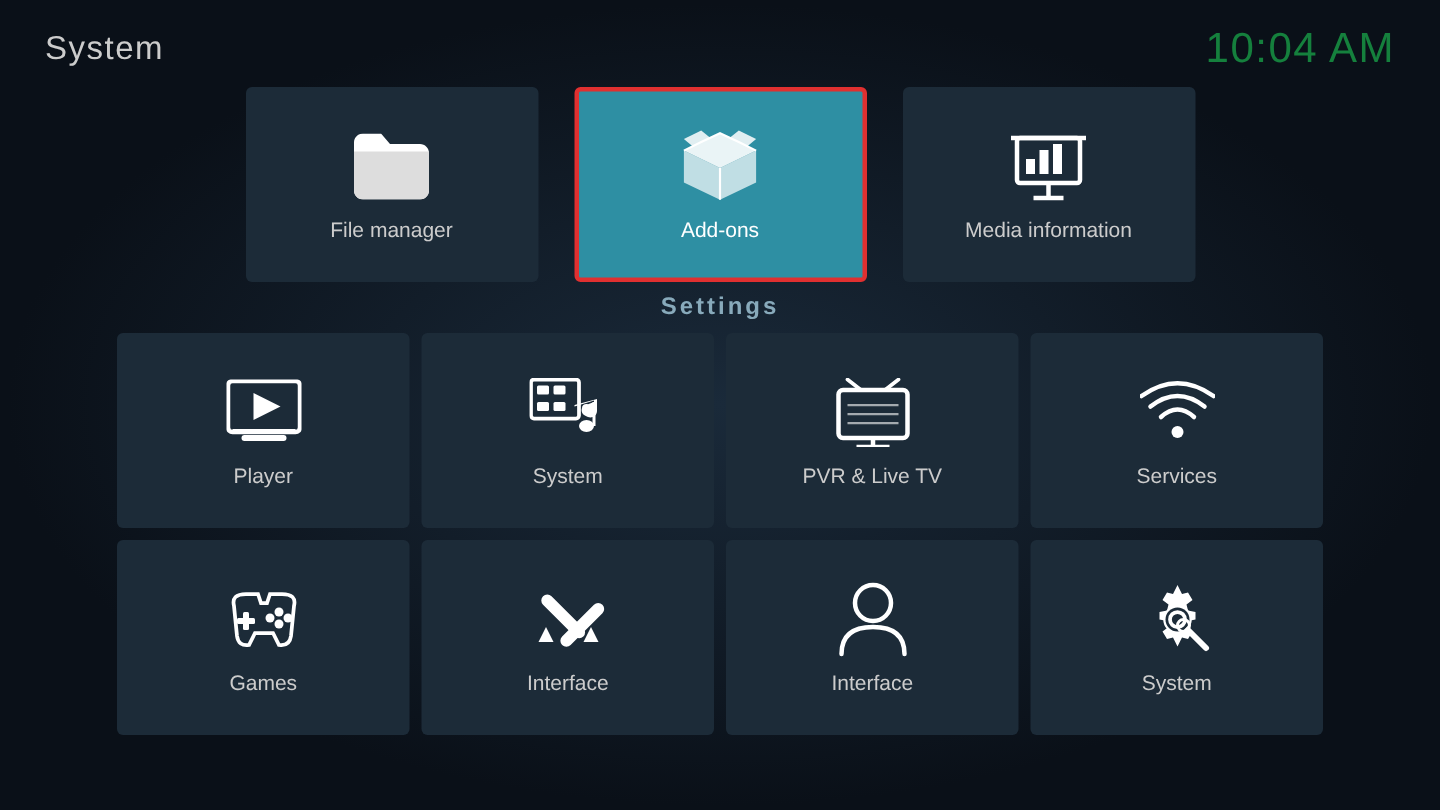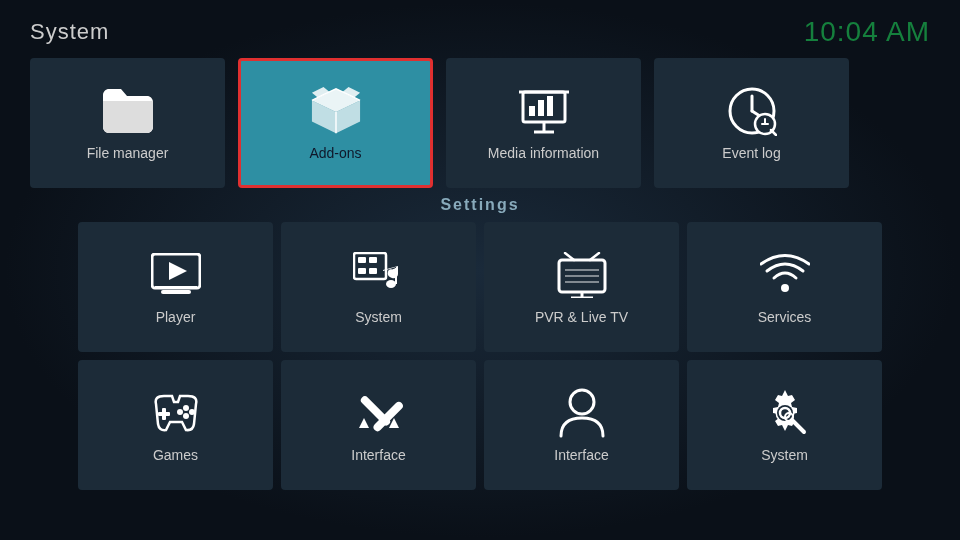--- a/index.html
+++ b/index.html
@@ -47,23 +47,23 @@
 
     .content {
       position: relative;
       z-index: 1;
       padding: 0 30px;
     }
 
     
     .top-row {
       display: flex;
-      gap: 13px;
+      gap: 24px;
       margin-bottom: 0px;
-      justify-content: flex-start;
+      justify-content: center;
     }
 
     .tile {
       width: 195px;
       height: 130px;
       background: #1c2b38;
       border-radius: 4px;
       display: flex;
       flex-direction: column;
       align-items: center;
@@ -79,21 +79,21 @@
       border: 3px solid #e03030;
     }
 
     .tile-label {
       font-size: 14px;
       color: #ccc;
       font-weight: 400;
     }
 
     .tile.active .tile-label {
-      color: #0f172a;
+      color: #ffffff;
     }
 
     .section-title {
       text-align: center;
       font-size: 16px;
       color: #8ab;
       font-weight: 700;
       margin: 8px 0 8px;
       letter-spacing: 2px;
     }
@@ -170,37 +170,20 @@
 
           <line x1="25" y1="34" x2="25" y2="44" stroke="white" stroke-width="3"></line>
           <line x1="15" y1="44" x2="35" y2="44" stroke="white" stroke-width="3"></line>
 
           <line x1="0" y1="4" x2="50" y2="4" stroke="white" stroke-width="3"></line>
         </svg>
       </div>
       <span class="tile-label">Media information</span>
     </div>
 
-    <div class="tile">
-      <div class="icon">
-        <svg width="50" height="50" viewBox="0 0 50 50" xmlns="http://www.w3.org/2000/svg">
-
-          <circle cx="25" cy="25" r="22" fill="none" stroke="white" stroke-width="3"></circle>
-
-          <line x1="25" y1="25" x2="25" y2="10" stroke="white" stroke-width="3" stroke-linecap="round"></line>
-          <line x1="25" y1="25" x2="36" y2="32" stroke="white" stroke-width="3" stroke-linecap="round"></line>
-
-          <circle cx="38" cy="38" r="10" fill="#1c2b38" stroke="white" stroke-width="2.5"></circle>
-          <line x1="44" y1="44" x2="49" y2="49" stroke="white" stroke-width="2.5" stroke-linecap="round"></line>
-          <line x1="38" y1="33" x2="38" y2="38" stroke="white" stroke-width="2" stroke-linecap="round"></line>
-          <line x1="35" y1="38" x2="41" y2="38" stroke="white" stroke-width="2" stroke-linecap="round"></line>
-        </svg>
-      </div>
-      <span class="tile-label">Event log</span>
-    </div>
 
   </div>
 
   <div class="section-title">Settings</div>
 
   <div class="settings-grid">
 
     <div class="tile">
       <div class="icon">
         <svg width="50" height="44" viewBox="0 0 50 44" xmlns="http://www.w3.org/2000/svg">

